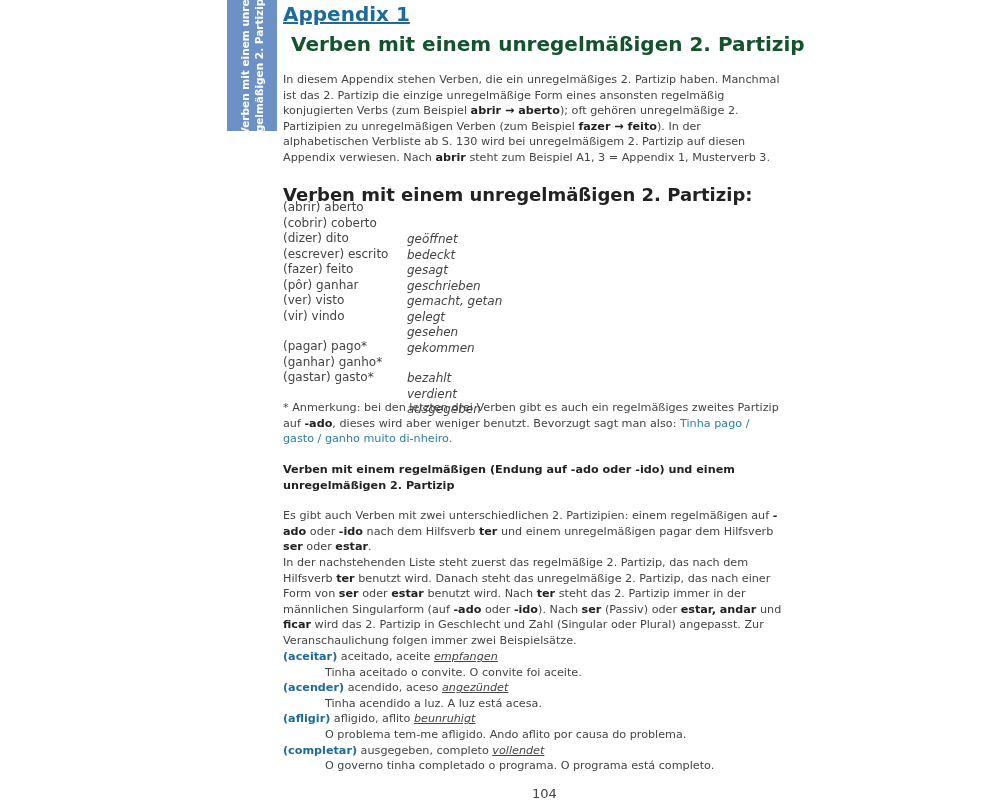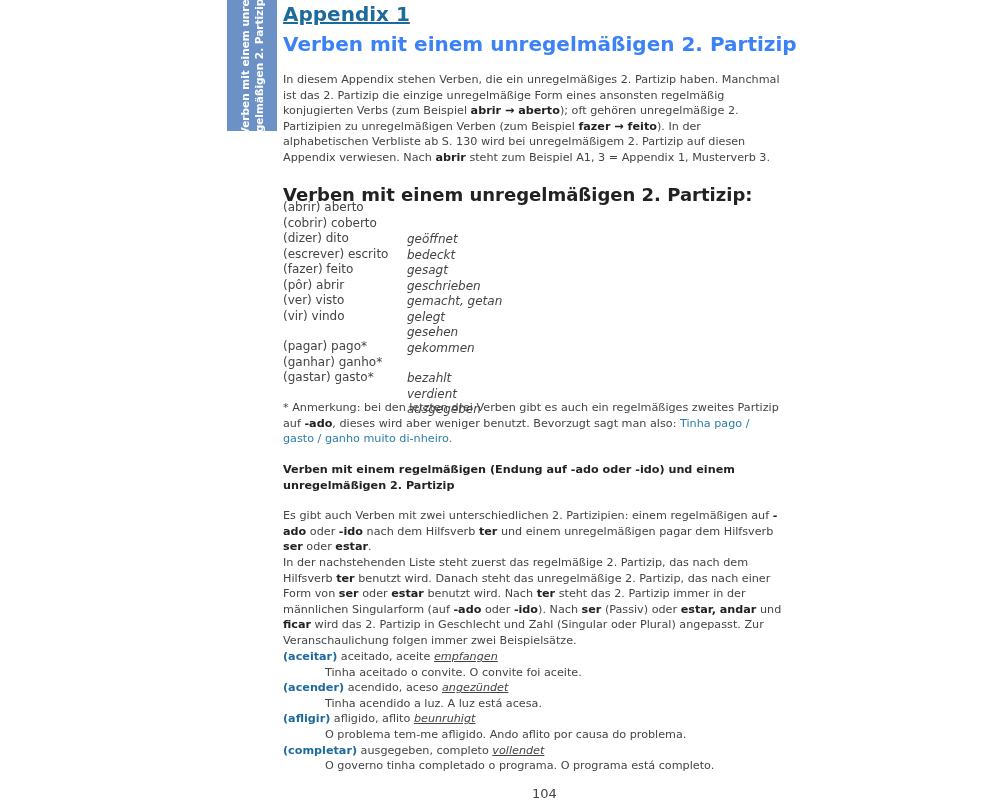--- a/index.html
+++ b/index.html
@@ -14,21 +14,21 @@
     .side-tab-text {
       writing-mode: vertical-rl; transform: rotate(180deg);
       color: #ffffff; font-weight: bold; font-size: 10.5px; line-height: 14px;
       text-align: center; white-space: nowrap;
     }
     .side-tab-text span { display: block; }
 
     .page { position: absolute; left: 283px; top: 0; width: 520px; }
 
     .h-appendix { position: absolute; top: 2px; left: 0; font-size: 20px; font-weight: bold; color: #1d6a9c; white-space: nowrap; text-decoration: underline; }
-    .h-title { position: absolute; top: 32px; left: 0; font-size: 20px; font-weight: bold; color: #3b82f6; white-space: nowrap; }
+    .h-title { position: absolute; top: 32px; left: 8px; font-size: 20px; font-weight: bold; color: #14532d; white-space: nowrap; }
 
     .txt { font-size: 11.2px; line-height: 15.6px; color: #444; }
     .intro { position: absolute; top: 72px; left: 0; width: 500px; }
     b { color: #222; }
 
     .list-title { position: absolute; top: 184px; left: 0; font-size: 18px; font-weight: bold; color: #222; white-space: nowrap; }
     .verb-list { position: absolute; top: 200px; left: 0; }
     .verb-row { display: flex; height: 15.5px; font-size: 12px; line-height: 15.5px; color: #444; gap: 16px; }
     .verb-pt { width: 108px; white-space: nowrap; }
     .verb-de { font-style: italic; white-space: nowrap; margin-top: 32px; }
@@ -82,21 +82,21 @@
       </div>
     <div class="verb-row">
         <span class="verb-pt">(escrever) escrito</span>
         <span class="verb-de">geschrieben</span>
       </div>
     <div class="verb-row">
         <span class="verb-pt">(fazer) feito</span>
         <span class="verb-de">gemacht, getan</span>
       </div>
     <div class="verb-row">
-        <span class="verb-pt">(pôr) abrir</span>
+        <span class="verb-pt">(pôr) ganhar</span>
         <span class="verb-de">gelegt</span>
       </div>
     <div class="verb-row">
         <span class="verb-pt">(ver) visto</span>
         <span class="verb-de">gesehen</span>
       </div>
     <div class="verb-row">
         <span class="verb-pt">(vir) vindo</span>
         <span class="verb-de">gekommen</span>
       </div>

